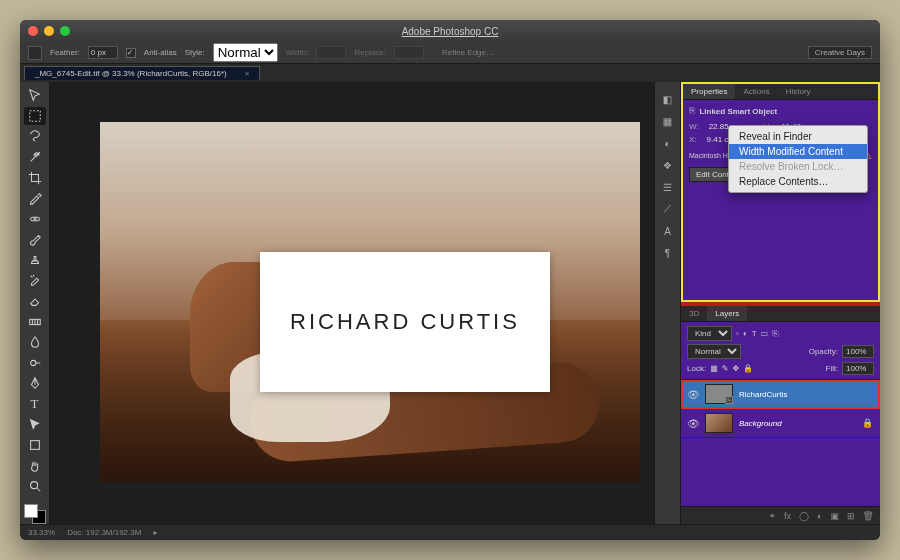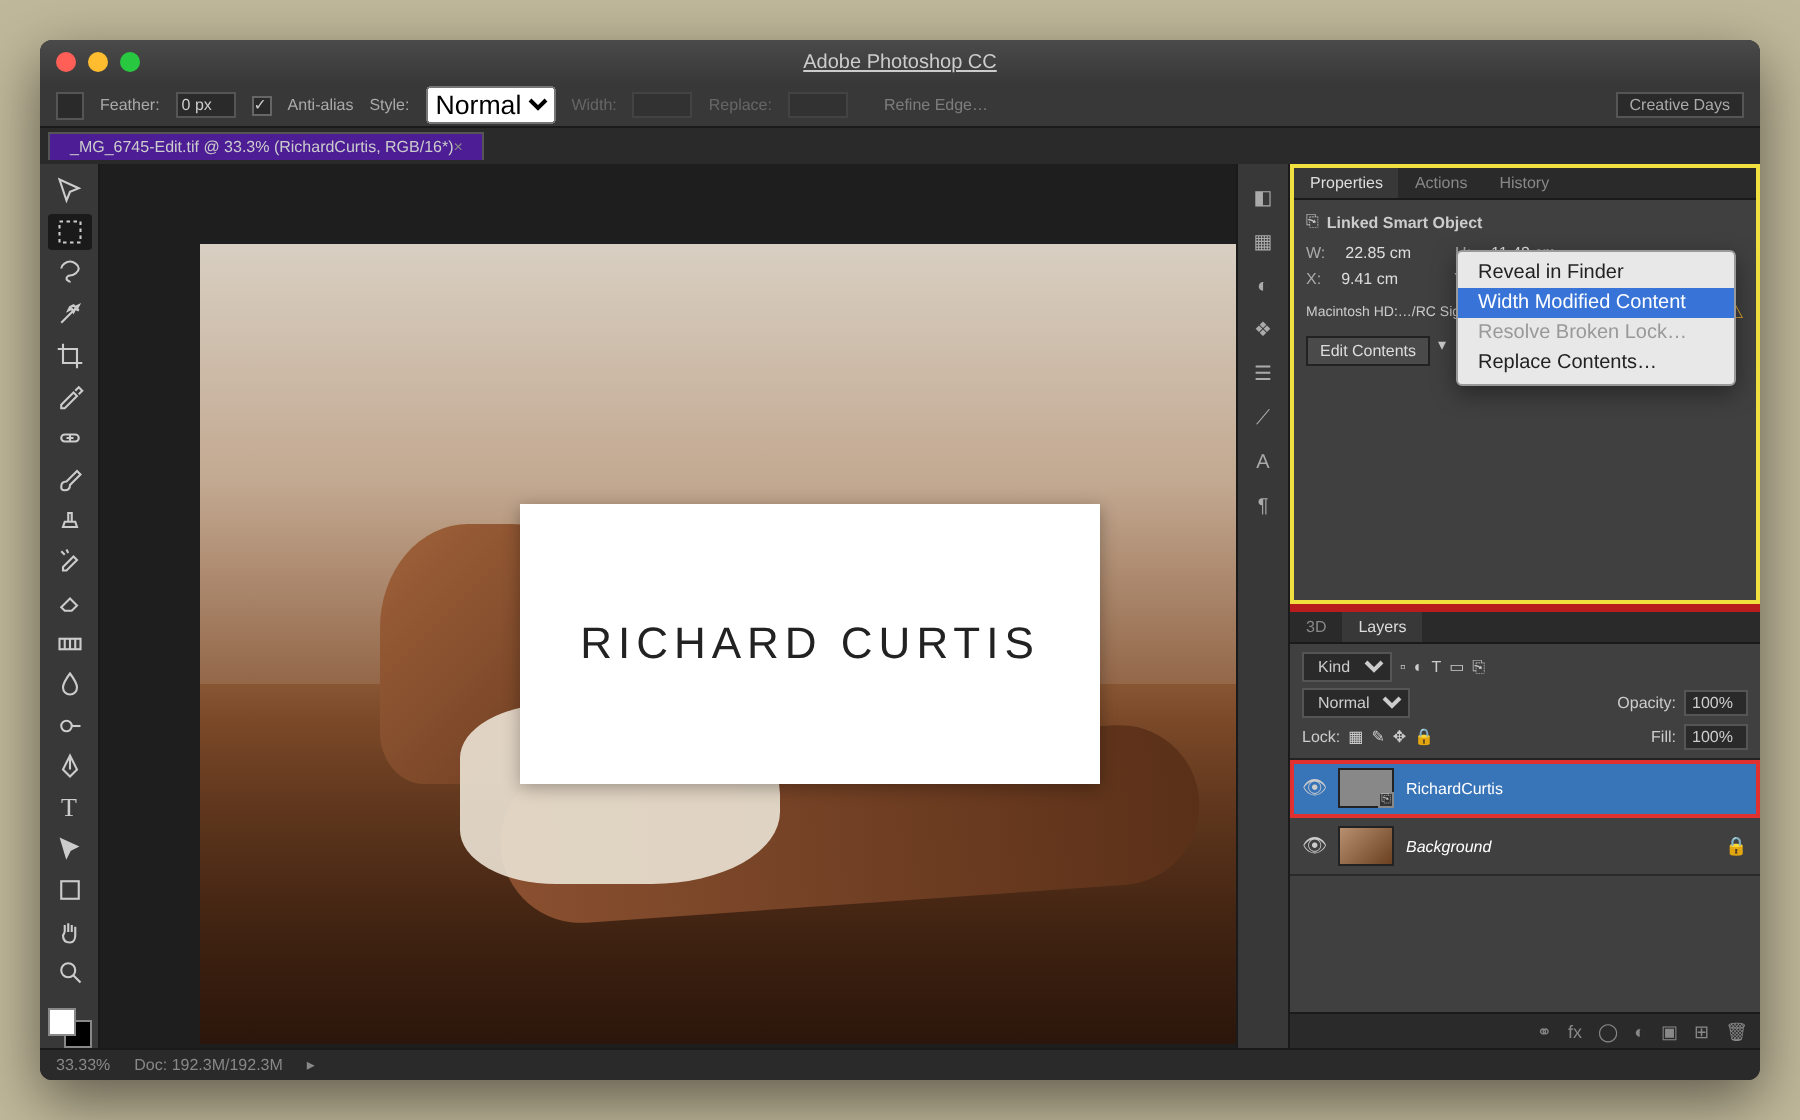--- a/index.html
+++ b/index.html
@@ -16,48 +16,48 @@
 
 .optbar { height: 22px; background: #383838; border-bottom: 1px solid #1a1a1a; display: flex; align-items: center; padding: 0 8px; gap: 8px; color: #aaa; font-size: 8px; }
 .optbar .sel { width: 14px; height: 14px; border: 1px solid #555; background: #2a2a2a; }
 .optbar input[type=text] { width: 30px; background: #2a2a2a; border: 1px solid #555; color: #ccc; font-size: 8px; padding: 1px 2px; }
 .optbar .chk { width: 10px; height: 10px; border: 1px solid #666; background: #2a2a2a; display: inline-block; }
 .optbar .chk.on::after { content: "✓"; color: #ccc; font-size: 8px; display: block; line-height: 8px; }
 .optbar .creative { margin-left: auto; background: #2a2a2a; border: 1px solid #555; padding: 1px 6px; text-align: right; }
 
 
 .tabbar { height: 18px; background: #2a2a2a; display: flex; align-items: center; padding-left: 4px; }
-.doctab { background: #4c1d95; border-top: 1px solid #555; border-left: 1px solid #555; border-right: 1px solid #555; padding: 2px 10px; color: #ccc; font-size: 8px; display: flex; align-items: center; gap: 0; }
+.doctab { background: #0f172a; border-top: 1px solid #555; border-left: 1px solid #555; border-right: 1px solid #555; padding: 2px 10px; color: #ccc; font-size: 8px; display: flex; align-items: center; gap: 18px; }
 .doctab .x { color: #888; cursor: pointer; }
 
 
 .main { display: flex; height: calc(100% - 62px - 16px); }
 .toolbox { width: 30px; background: #383838; border-right: 1px solid #1a1a1a; display: flex; flex-direction: column; align-items: center; padding-top: 4px; gap: 2px; }
 .tool { width: 22px; height: 20px; display: flex; align-items: center; justify-content: center; color: #ccc; font-size: 11px; cursor: pointer; border-radius: 2px; }
 .tool.active { background: #1a1a1a; }
 .tool svg { width: 14px; height: 14px; fill: none; stroke: #ccc; stroke-width: 1.2; }
 .swatches { margin-top: 6px; position: relative; width: 22px; height: 22px; }
 .swatches .fg { position: absolute; width: 14px; height: 14px; background: #fff; border: 1px solid #888; top: 0; left: 0; }
 .swatches .bg { position: absolute; width: 14px; height: 14px; background: #000; border: 1px solid #888; bottom: 0; right: 0; }
 
 .canvas-wrap { flex: 1; background: #1e1e1e; position: relative; overflow: hidden; }
-.canvas { position: absolute; top: 40px; left: 50px; width: 540px; height: 400px; background: linear-gradient(180deg, #d8cfc2 0%, #c2a890 30%, #8a5a3a 60%, #4a2a18 100%); }
+.canvas { position: absolute; top: 40px; left: 50px; width: 540px; height: 360px; background: linear-gradient(180deg, #d8cfc2 0%, #c2a890 30%, #8a5a3a 60%, #4a2a18 100%); }
 .canvas::before { content:""; position:absolute; left:0; right:0; top:55%; height:45%; background: linear-gradient(180deg, rgba(120,60,20,0.4), rgba(40,20,10,0.9)); }
 .figure { position:absolute; left:30px; top:140px; width:480px; height:210px; }
 .figure .torso { position:absolute; left:60px; top:0; width:110px; height:130px; background: linear-gradient(135deg,#a0623a,#6a3a20); border-radius: 40% 40% 20% 20%; }
 .figure .legs { position:absolute; left:120px; top:110px; width:350px; height:80px; background: linear-gradient(90deg,#8a5030,#5a3018); border-radius: 40px; transform: rotate(-4deg); }
 .figure .cloth { position:absolute; left:100px; top:90px; width:160px; height:90px; background:#e8e0d0; border-radius: 30% 50% 40% 30%; opacity:0.92; }
 .smartobj { position: absolute; top: 130px; left: 160px; width: 290px; height: 140px; background: #fff; display: flex; align-items: center; justify-content: center; box-shadow: 0 2px 8px rgba(0,0,0,0.3); }
 .smartobj .name { font-size: 22px; letter-spacing: 3px; color: #222; font-weight: 300; }
 
 
 .rightdock { width: 26px; background: #383838; border-left: 1px solid #1a1a1a; display: flex; flex-direction: column; gap: 4px; padding-top: 8px; align-items: center; }
 .rightdock .ic { width: 20px; height: 18px; color: #aaa; font-size: 10px; display:flex; align-items:center; justify-content:center; cursor:pointer; }
 
-.panels { width: 236px; background: #404040; border-left: 1px solid #1a1a1a; display: flex; flex-direction: column; font-size: 8px; color: #ccc; }
+.panels { width: 200px; background: #4c1d95; border-left: 1px solid #1a1a1a; display: flex; flex-direction: column; font-size: 8px; color: #ccc; }
 .panel-hl { border: 2px solid #f0e040; }
 
 .ptabs { display: flex; background: #2a2a2a; border-bottom: 1px solid #1a1a1a; }
 .ptab { padding: 3px 8px; color: #888; cursor: pointer; font-size: 8px; }
 .ptab.active { background: #383838; color: #ddd; }
 
 .propbody { padding: 6px; flex: 0 0 auto; height: 200px; }
 .proprow { display: flex; gap: 10px; margin-bottom: 4px; }
 .proprow .lbl { color: #aaa; }
 .proprow .val { color: #ddd; }

